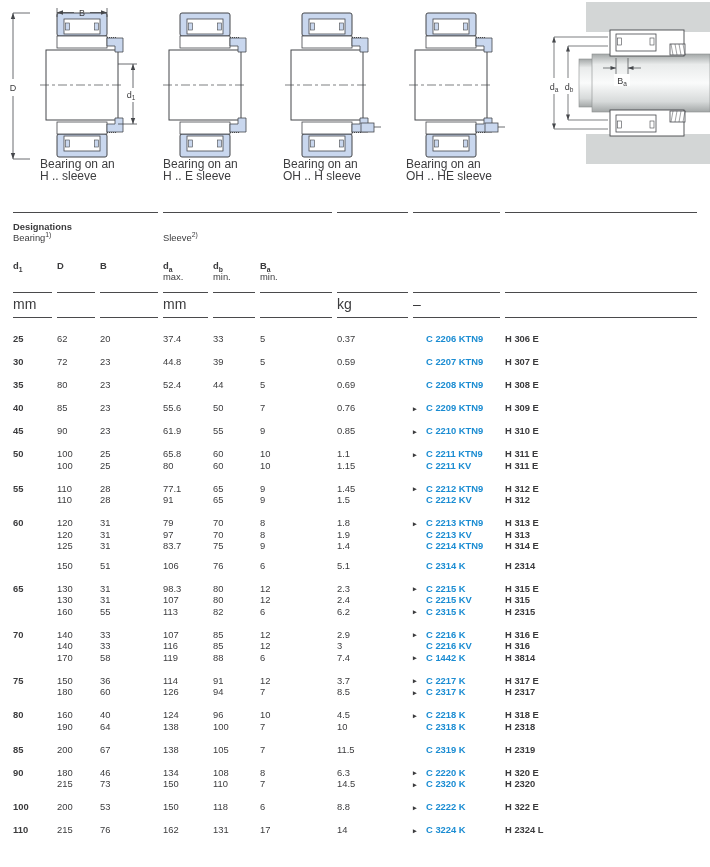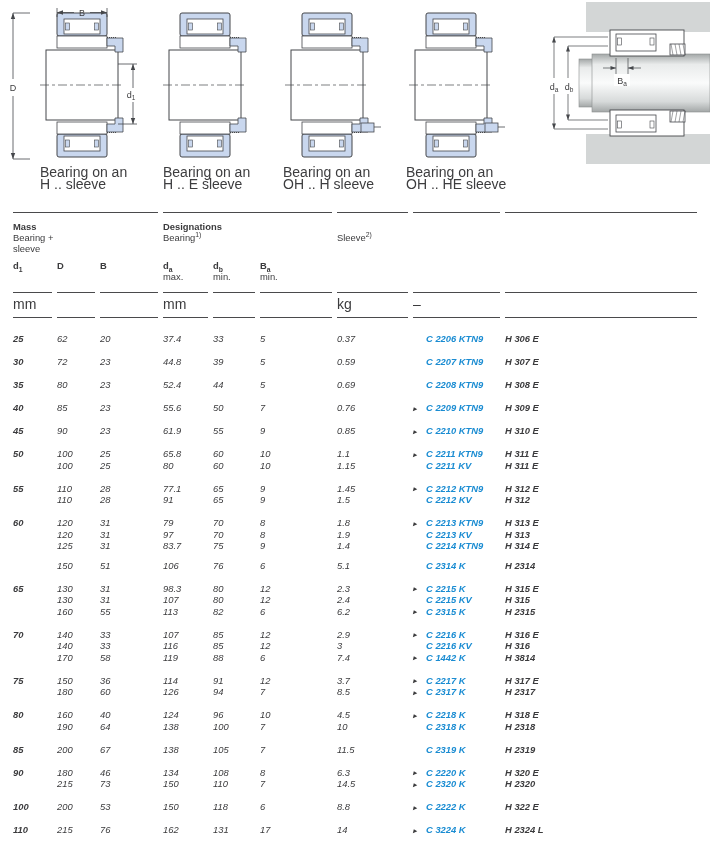--- a/index.html
+++ b/index.html
@@ -2,35 +2,35 @@
 <html><head>
 <meta charset="utf-8">
 <style>
   html,body{margin:0;padding:0;background:#ffffff;}
   body{width:710px;height:867px;position:relative;font-family:"Liberation Sans",sans-serif;color:#3b3b3d;overflow:hidden;}
   .b{font-weight:bold;}
   .block{display:block;}
   
   #figures{position:absolute;left:0;top:0;width:710px;height:205px;}
   .fig{position:absolute;}
-  .caption{position:absolute;top:167px;font-size:14px;line-height:11.5px;color:#3d3d3f;}
+  .caption{position:absolute;top:159px;font-size:12px;line-height:11.5px;color:#3d3d3f;}
   
   #tbl{position:absolute;left:13px;top:212px;width:684px;}
   .rule{display:grid;}
   .r5{grid-template-columns:150px 174px 76px 92px 1fr;}
   .r9{grid-template-columns:44px 43px 63px 50px 47px 77px 76px 92px 1fr;}
   .rule i{display:block;height:1px;background:#4a4a4c;margin-right:5px;}
   .rule i:last-child{margin-right:0;}
   .titles{display:grid;grid-template-columns:150px 174px 76px 92px 1fr;padding-top:8px;min-height:39px;font-size:9.4px;line-height:11px;}
   .subhead{display:grid;grid-template-columns:44px 43px 63px 50px 47px 77px 76px 92px 1fr;min-height:32px;font-size:9.4px;line-height:11px;}
   .units{display:grid;grid-template-columns:44px 43px 63px 50px 47px 77px 76px 92px 1fr;padding:6px 0 7px;font-size:14px;line-height:11px;}
   sub{font-size:6.8px;line-height:0;}
   sup{font-size:6.8px;line-height:0;}
   .pad2{padding-top:11px;}
-  #tbody{padding-top:15px;font-style:italic;}
+  #tbody{padding-top:15px;}
   .group{margin-bottom:11.5px;}
   .group.subgap{margin-top:-3.5px;}
   .trow{display:grid;grid-template-columns:44px 43px 63px 50px 47px 77px 76px 92px 1fr;font-size:9.4px;line-height:11.5px;}
   .td{white-space:nowrap;}
   .td.d1{font-weight:bold;}
   .td.bearing{position:relative;padding-left:13px;color:#1a8cd2;font-weight:bold;}
   .td.bearing .arr{position:absolute;left:0;top:0.5px;color:#3b3b3d;font-size:7px;}
   .td.sleeve{font-weight:bold;}
   svg text{font-family:"Liberation Sans",sans-serif;font-size:9px;fill:#3b3b3d;}
 </style>
@@ -188,25 +188,20 @@
   <div class="rule r5">
       <i></i>
       <i></i>
       <i></i>
       <i></i>
       <i></i>
     </div>
 
   <div class="titles">
     <div>
-      <span class="b block">Mass</span>
-      <span class="block">Bearing +</span>
-      <span class="block">sleeve</span>
-    </div>
-    <div>
       <span class="b block">Designations</span>
       <span><span>Bearing</span><sup>1)</sup></span>
     </div>
     <div class="pad2">
       <span><span>Sleeve</span><sup>2)</sup></span>
     </div>
   </div>
 
   <div class="subhead">
     <div><span class="b"><span>d</span><sub>1</sub></span><span class="block"></span></div>

